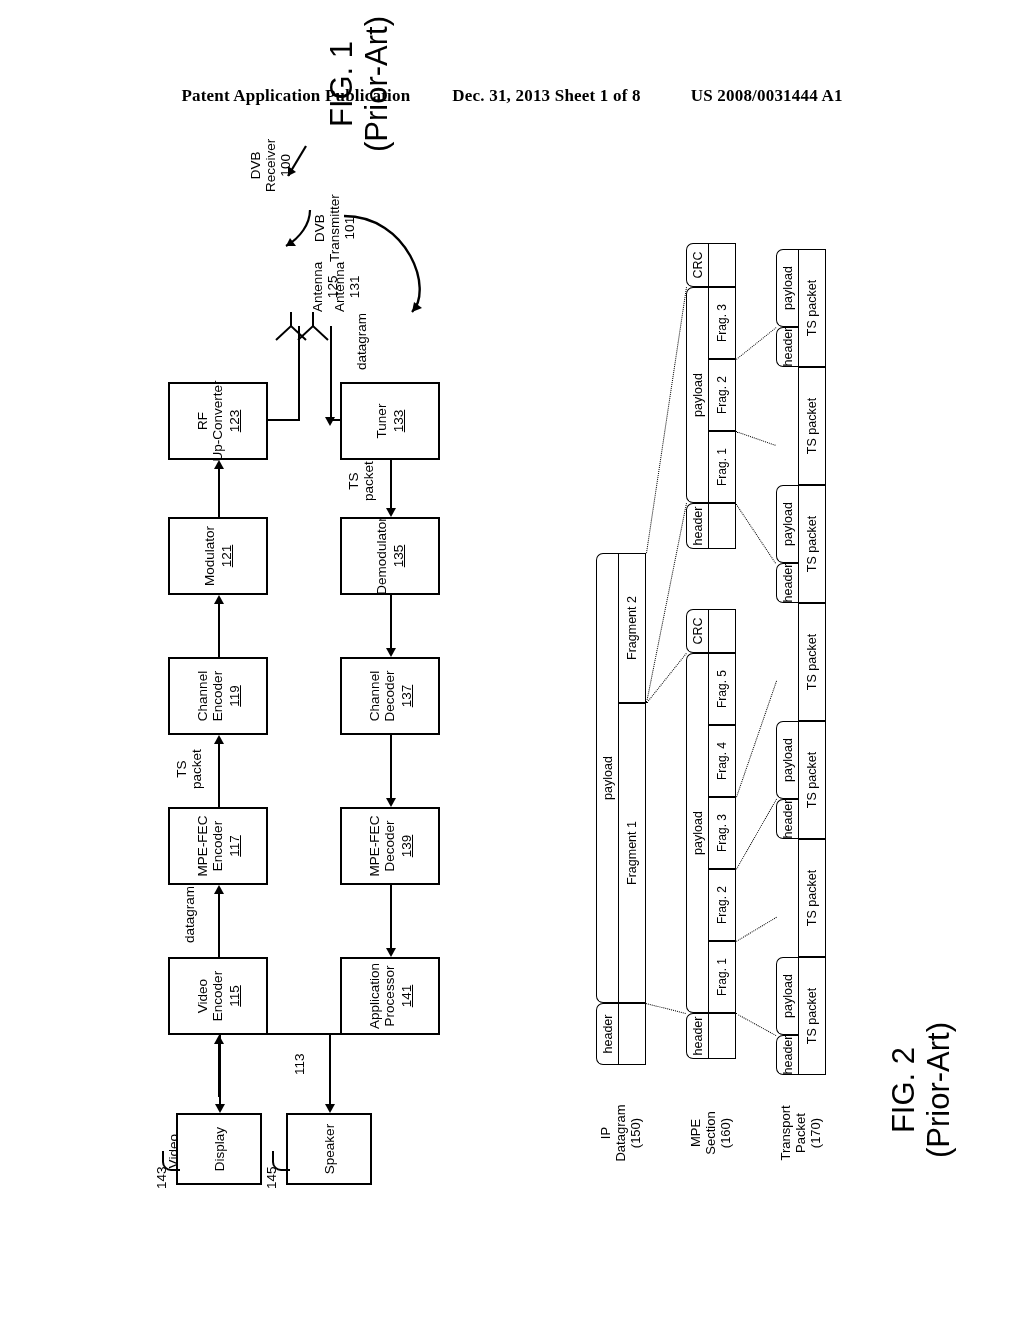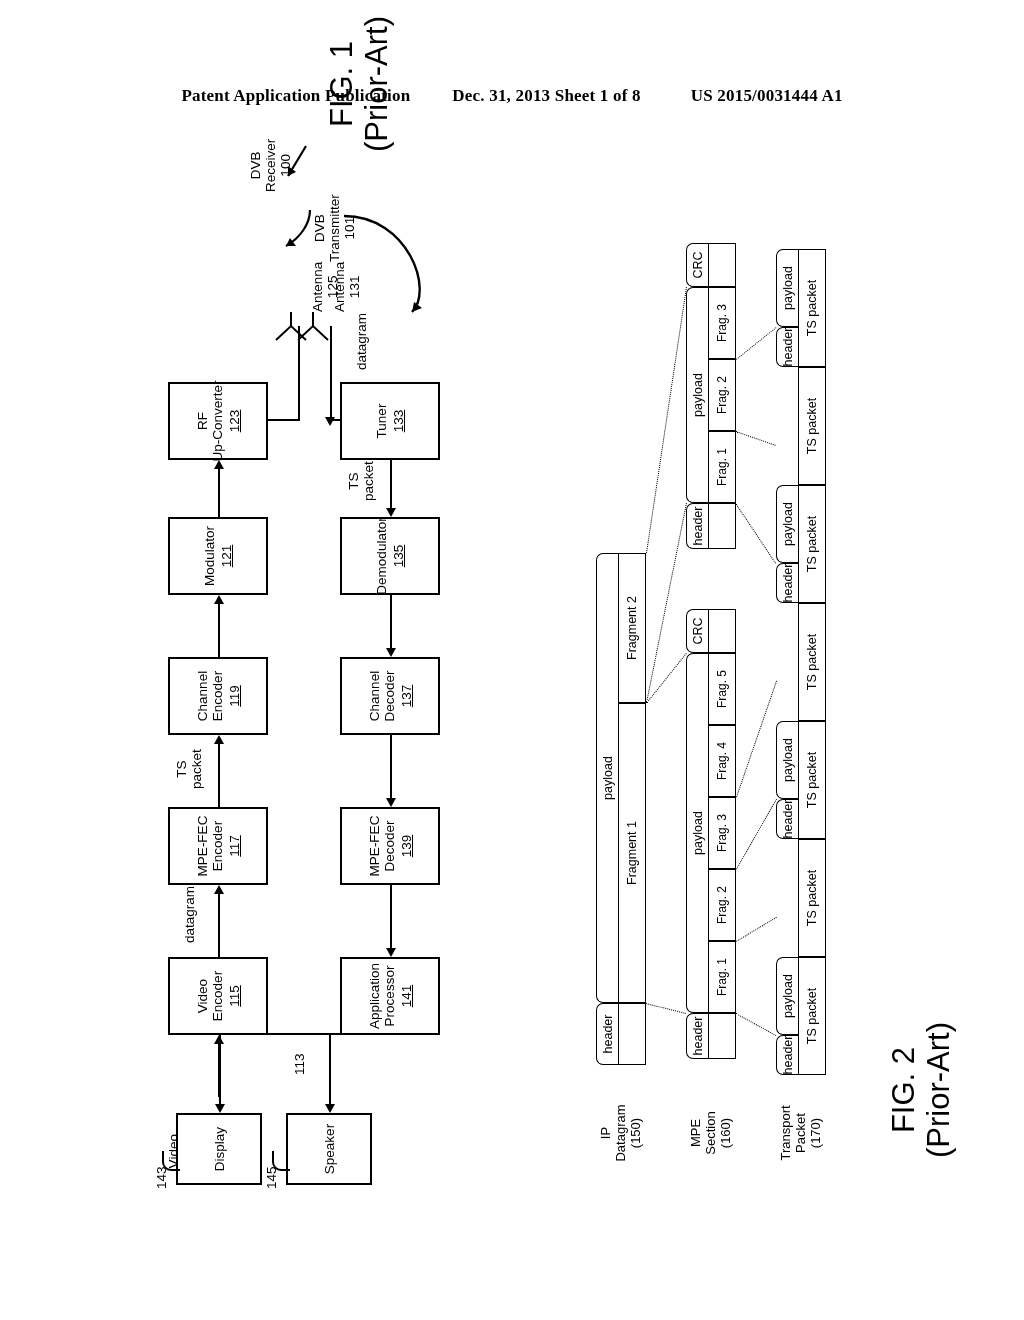--- a/index.html
+++ b/index.html
@@ -46,21 +46,21 @@
   .brace{position:absolute;border:1.5px solid #000;border-bottom:none;box-sizing:border-box;
          border-radius:7px 7px 0 0;background:#fff;
          display:flex;align-items:center;justify-content:center;font-size:12.5px;white-space:nowrap;}
   .dot{position:absolute;height:0;border-top:1.4px dotted #000;transform-origin:0 0;}
   .rowlbl{position:absolute;font-size:13px;line-height:15px;text-align:center;white-space:nowrap;}
 </style>
 </head>
 <body>
 
 <div class="hdr">
-  <span class="s1">Patent Application Publication</span><span class="s2">Dec. 31, 2013  Sheet 1 of 8</span><span>US 2015/0031444 A1</span>
+  <span class="s1">Patent Application Publication</span><span class="s2">Dec. 31, 2013  Sheet 1 of 8</span><span>US 2008/0031444 A1</span>
 </div>
 
 <div class="stage" id="fig1">
     <div class="blk" style="left: 170px; top: 18px; width: 78px; height: 100px;">
       <span class="ln">Video</span>
       <span class="ln">Encoder</span>
       <span class="ref">115</span>
     </div>
     <div class="blk" style="left: 320px; top: 18px; width: 78px; height: 100px;">
       <span class="ln">MPE-FEC</span>

